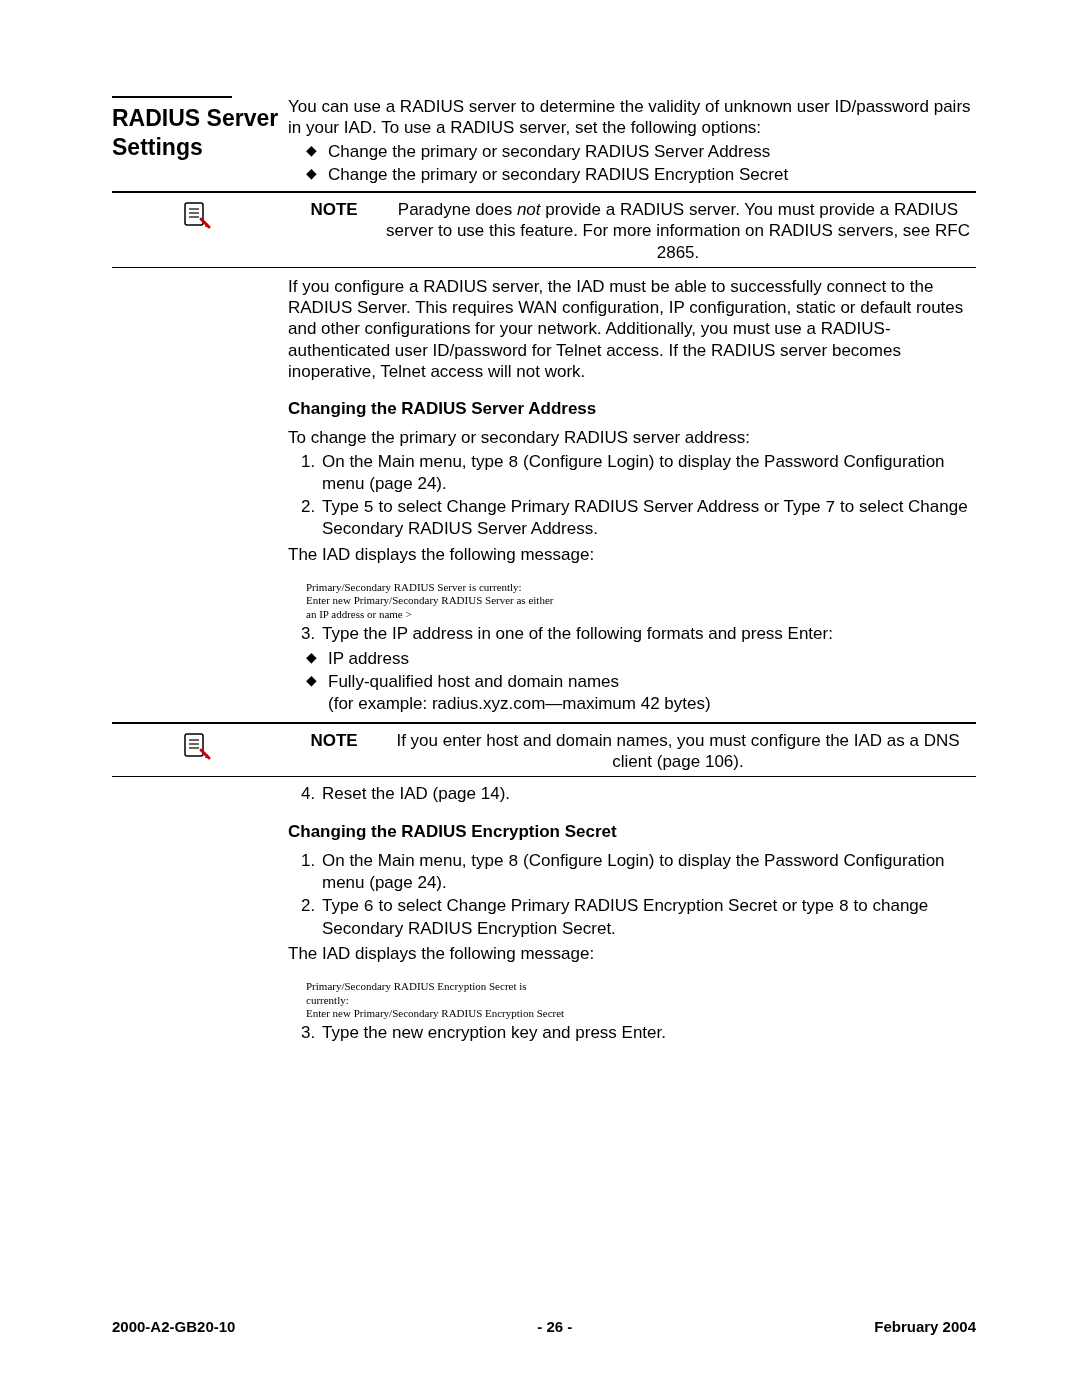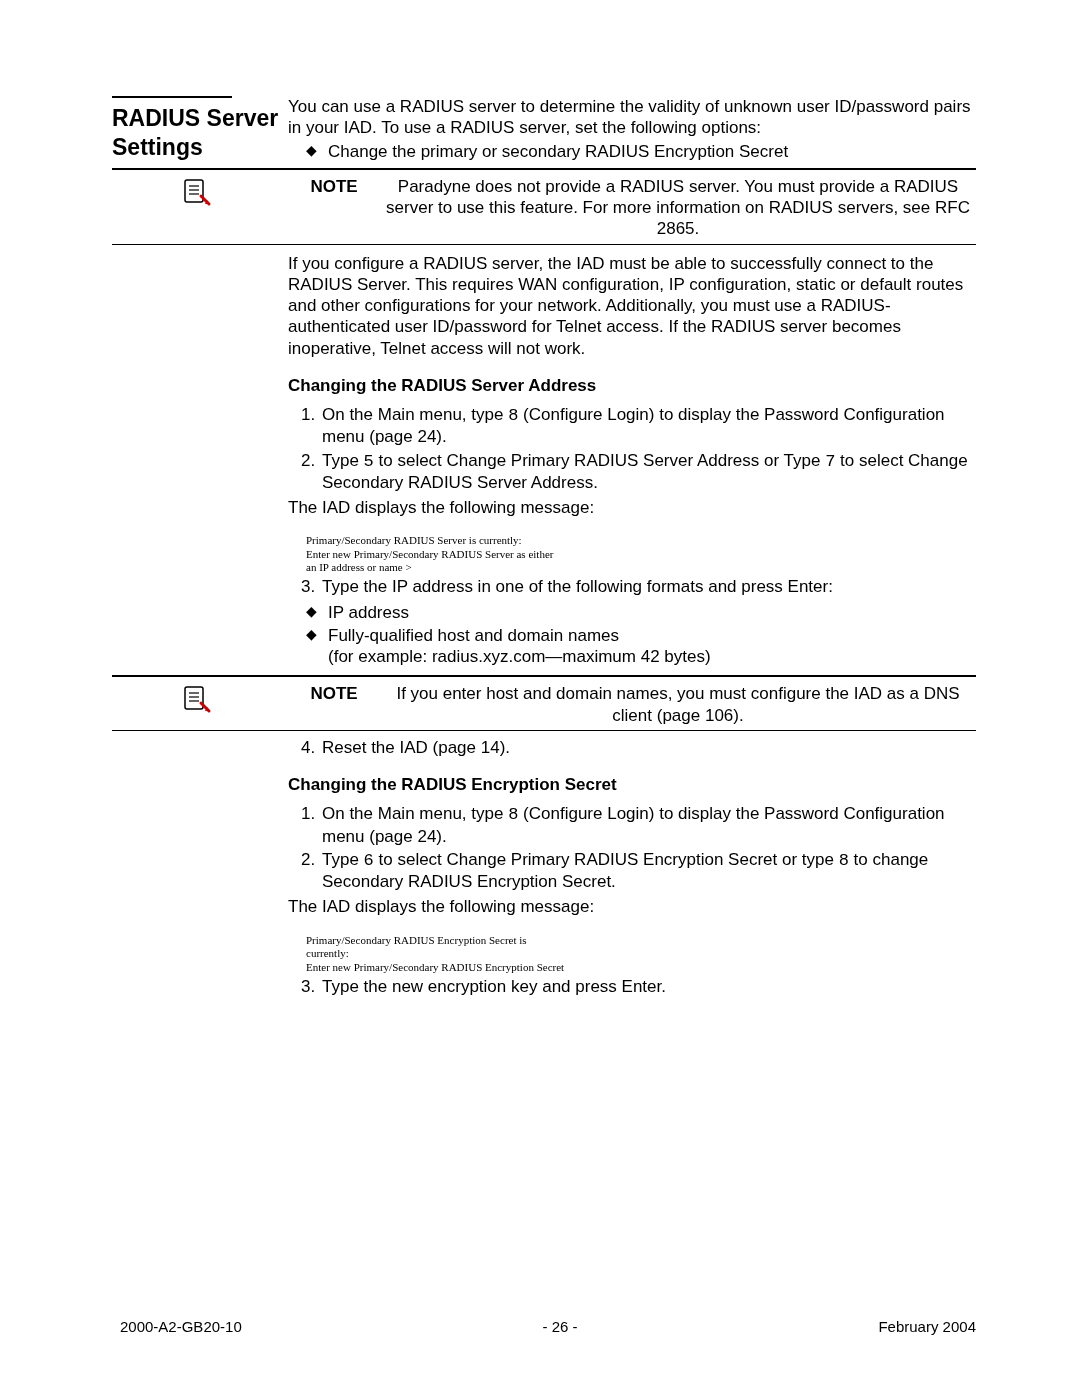--- a/index.html
+++ b/index.html
@@ -104,29 +104,30 @@
     margin: 2px 0;
     padding-left: 2px;
   }
   .mono {
     font-family: Liberation Serif, serif;
     font-size: 11px;
     white-space: pre;
     margin: 16px 0 2px 18px;
     line-height: 1.22;
   }
-  .italic { }
+  .italic { font-style: italic; }
   .footer {
     position: absolute;
-    left: 120px;
+    left: 112px;
     right: 104px;
     bottom: 60px;
     display: flex;
     justify-content: space-between;
     font-size: 15px;
+    font-weight: bold;
   }
   .sub-bullets {
     list-style: none;
     padding: 0;
     margin: 2px 0 2px 0px;
   }
   .sub-bullets li {
     position: relative;
     padding-left: 22px;
     margin: 2px 0;
@@ -148,20 +149,21 @@
 <div class="page">
 
   <div class="columns">
     <div class="leftcol">
       <div class="title-rule"></div>
       <div class="section-title">RADIUS Server Settings</div>
     </div>
     <div class="rightcol">
       <p class="para">You can use a RADIUS server to determine the validity of unknown user ID/password pairs in your IAD. To use a RADIUS server, set the following options:</p>
       <ul class="diamonds">
+        <li>Change the primary or secondary RADIUS Server Address</li>
         <li>Change the primary or secondary RADIUS Encryption Secret</li>
       </ul>
     </div>
   </div>
 
   <div class="rule-med"></div>
   <div class="note-row">
     <div class="note-icon-slot">
       <span>
         <svg width="34" height="34" viewBox="0 0 34 34">
@@ -184,20 +186,21 @@
     </div>
   </div>
   <div class="rule-thin"></div>
 
   <div class="columns" style="margin-top:8px;">
     <div class="leftcol"></div>
     <div class="rightcol">
       <p class="para">If you configure a RADIUS server, the IAD must be able to successfully connect to the RADIUS Server. This requires WAN configuration, IP configuration, static or default routes and other configurations for your network. Additionally, you must use a RADIUS-authenticated user ID/password for Telnet access. If the RADIUS server becomes inoperative, Telnet access will not work.</p>
 
       <div class="subhead">Changing the RADIUS Server Address</div>
+      <p class="para">To change the primary or secondary RADIUS server address:</p>
 
       <ol class="steps">
         <li>
           <span>On the Main menu, type </span><span style="font-family:'Courier New',monospace;">8</span><span> (Configure Login) to display the Password Configuration menu (page 24).</span>
         </li>
         <li>
           <span>Type </span><span style="font-family:'Courier New',monospace;">5</span><span> to select Change Primary RADIUS Server Address or Type </span><span style="font-family:'Courier New',monospace;">7</span><span> to select Change Secondary RADIUS Server Address.</span>
         </li>
       </ol>
 

